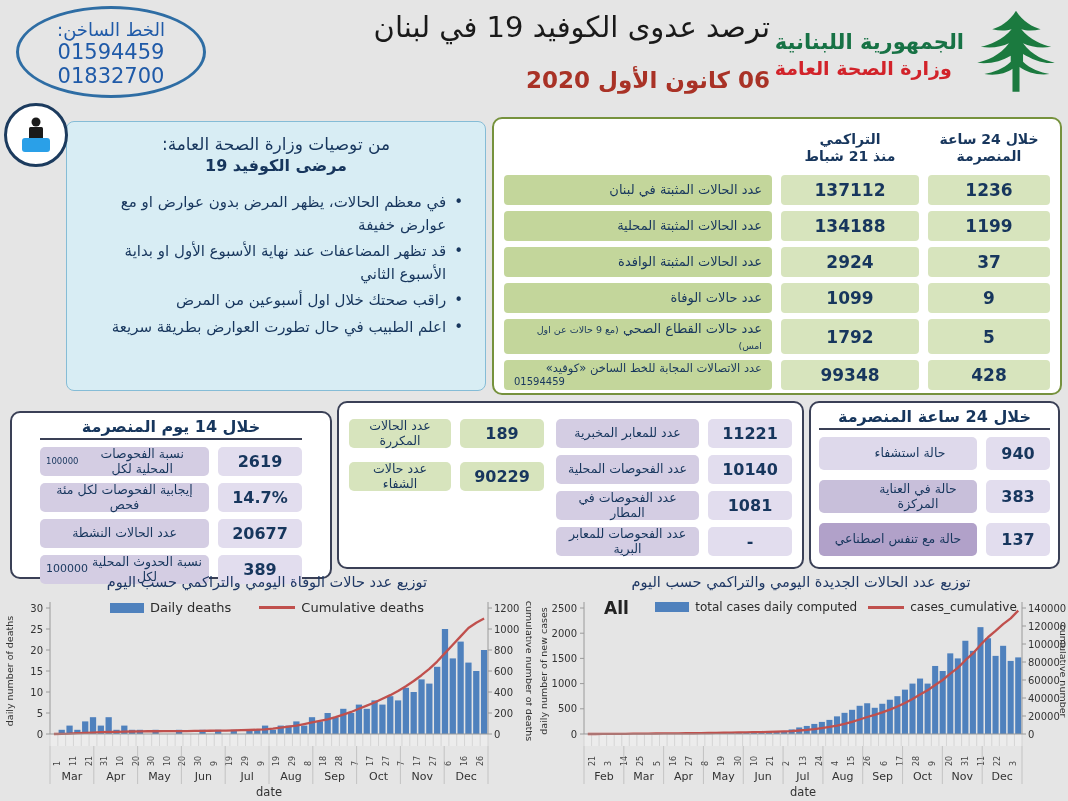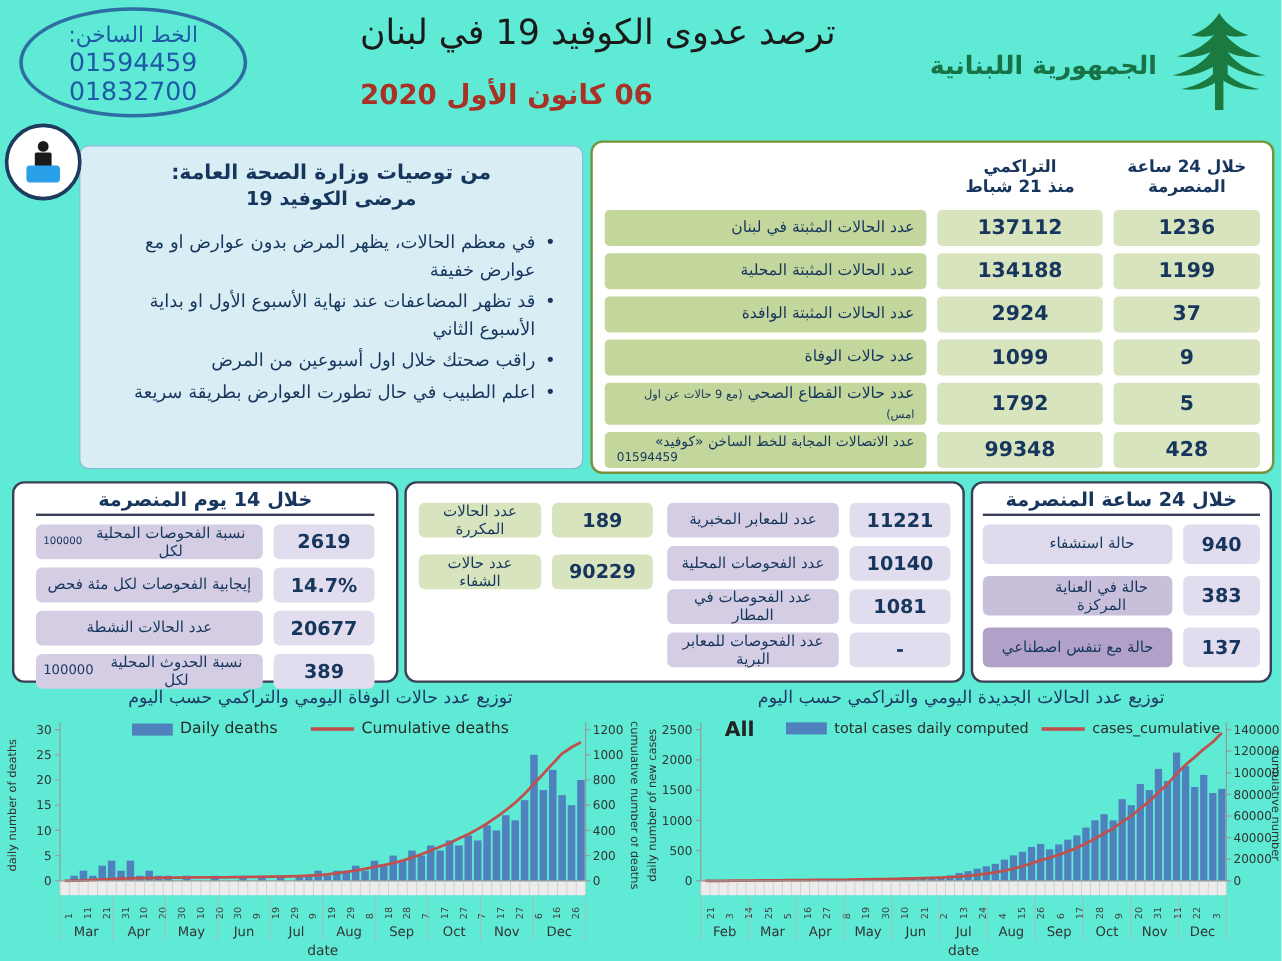--- a/index.html
+++ b/index.html
@@ -1,55 +1,55 @@
 <!DOCTYPE html>
 <html lang="ar"><head>
 <meta charset="utf-8">
 <style>
   html,body{margin:0;padding:0;background:#fff;}
-  #page{position:relative;width:1068px;height:801px;background:#5eead4;overflow:hidden;
+  #page{position:relative;width:1068px;height:801px;background:#e5e5e5;overflow:hidden;
         font-family:"DejaVu Sans",sans-serif;color:#17365d;}
   
   .hotline{position:absolute;left:16px;top:6px;width:190px;height:92px;border:3px solid #2e6da4;
            border-radius:50%;text-align:center;color:#1f5aa8;direction:rtl;padding-top:10px;box-sizing:border-box;}
   .hotline .hl-label{font-size:18px;}
   .hotline .hl-num{font-size:21px;direction:ltr;line-height:1.15;}
   .logo-wrap{position:absolute;right:8px;top:4px;height:102px;display:flex;align-items:center;gap:8px;}
   .logo-text{text-align:left;line-height:1.35;}
   .logo-line1{font-size:21px;font-weight:bold;color:#177245;}
   .logo-line2{font-size:19px;font-weight:bold;color:#d2232a;}
-  .title-block{position:absolute;left:300px;top:8px;width:470px;text-align:left;direction:rtl;}
+  .title-block{position:absolute;left:300px;top:8px;width:470px;text-align:right;direction:rtl;}
   .main-title{font-size:29px;color:#1a1a1a;line-height:1.35;}
   .main-date{font-size:23px;font-weight:bold;color:#a93226;margin-top:20px;}
   
   .person-badge{position:absolute;left:4px;top:103px;width:58px;height:58px;background:#fff;
                 border:3px solid #1c3b5e;border-radius:50%;z-index:3;display:flex;align-items:center;justify-content:center;}
   .reco-box{position:absolute;left:66px;top:121px;width:420px;height:270px;background:#d8edf4;
             border:1.5px solid #85bcd6;border-radius:8px;direction:rtl;padding:12px 22px;box-sizing:border-box;}
-  .reco-title1{font-weight:bold;font-size:17px;text-align:center;}
+  .reco-title1{font-weight:normal;font-size:17px;text-align:center;}
   .reco-title2{font-weight:bold;font-size:16px;text-align:center;margin-top:2px;}
   .reco-list{margin-top:16px;font-size:15px;line-height:1.5;}
   .reco-item{display:flex;gap:8px;margin-bottom:4px;}
   .reco-bullet{flex:0 0 auto;}
   
   .stats-box{position:absolute;left:492px;top:117px;width:570px;height:278px;background:#fff;
              border:2px solid #76923d;border-radius:10px;box-sizing:border-box;padding:8px 10px;direction:rtl;}
   .stats-grid{display:grid;grid-template-columns:122px 138px 1fr;column-gap:9px;row-gap:6px;}
   .stats-head{font-weight:bold;font-size:14px;text-align:center;white-space:pre-line;line-height:1.25;
               display:flex;align-items:center;justify-content:center;height:42px;}
   .s-label{background:#c3d69b;border-radius:4px;font-size:13px;display:flex;flex-direction:column;
            justify-content:center;align-items:flex-start;padding:2px 10px;box-sizing:border-box;min-height:30px;line-height:1.2;}
   .s-val{background:#d7e4bd;border-radius:4px;font-weight:bold;font-size:17px;display:flex;
          align-items:center;justify-content:center;min-height:30px;direction:ltr;}
   .s-note{font-size:9.5px;}
   .s-note-ltr{font-size:10px;direction:ltr;align-self:flex-end;}
   
   .mid-box{position:absolute;background:#fff;border:2px solid #3a4056;border-radius:10px;
            box-sizing:border-box;direction:rtl;}
-  .box14{left:10px;top:401px;width:322px;height:168px;padding:4px 18px;}
+  .box14{left:10px;top:411px;width:322px;height:168px;padding:4px 28px;}
   .boxTests{left:337px;top:401px;width:467px;height:168px;padding:16px 10px 6px;}
   .box24{left:809px;top:401px;width:251px;height:168px;padding:4px 8px;}
   .mid-title{font-weight:bold;font-size:16px;text-align:center;border-bottom:2px solid #3a4056;
              padding-bottom:2px;margin-bottom:7px;}
   .pair-row{display:grid;grid-template-columns:84px 1fr;column-gap:9px;margin-bottom:7px;}
   .pair-row .p-val{border-radius:5px;font-weight:bold;font-size:16px;display:flex;align-items:center;
                    justify-content:center;min-height:29px;direction:ltr;}
   .pair-row .p-label{border-radius:5px;font-size:12.5px;display:flex;align-items:center;justify-content:center;
                      min-height:29px;text-align:center;line-height:1.15;padding:0 6px;box-sizing:border-box;}
   .lav-l{background:#d4cde3;} .lav-v{background:#e2ddee;}
@@ -86,20 +86,21 @@
   </div>
 
   <div class="title-block">
     <div class="main-title">ترصد عدوى الكوفيد 19 في لبنان</div>
     <div class="main-date">06 كانون الأول 2020</div>
   </div>
 
   <div class="logo-wrap">
     <div class="logo-text">
       <div class="logo-line1">الجمهورية اللبنانية</div>
+      <div class="logo-line2">وزارة الصحة العامة</div>
     </div>
     <span>
       <svg width="88" height="96" viewBox="0 0 100 104">
         <path fill="#1b7a3f" d="M50 4 C43 16 31 23 23 25 C31 27 39 27 45 25 C35 37 20 43 10 45 C22 47 34 45 42 41 C32 55 16 61 6 63 C20 65 34 61 44 55 L44 62 C36 70 24 74 14 76 C26 78 38 76 46 70 L46 96 L54 96 L54 68 C62 74 76 78 88 76 C78 74 66 70 58 62 L58 53 C68 59 82 65 94 63 C84 61 68 55 58 41 C66 45 78 47 90 45 C80 43 66 37 56 25 C62 27 70 27 78 25 C70 23 57 16 50 4 Z"></path>
       </svg>
     </span>
   </div>
 
   <div class="person-badge">
     <svg width="40" height="42" viewBox="0 0 40 42">

